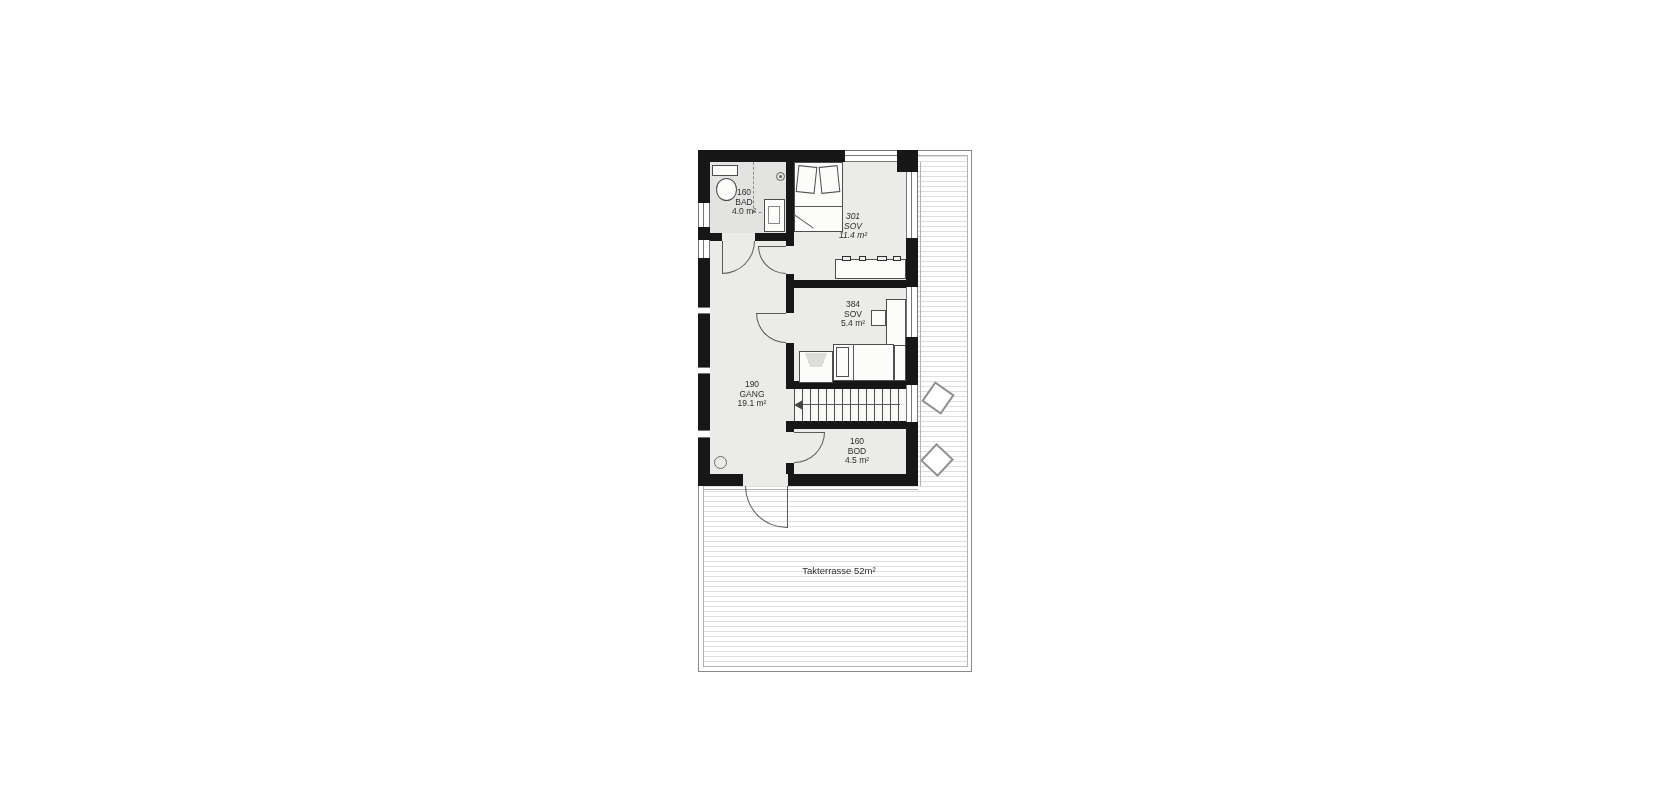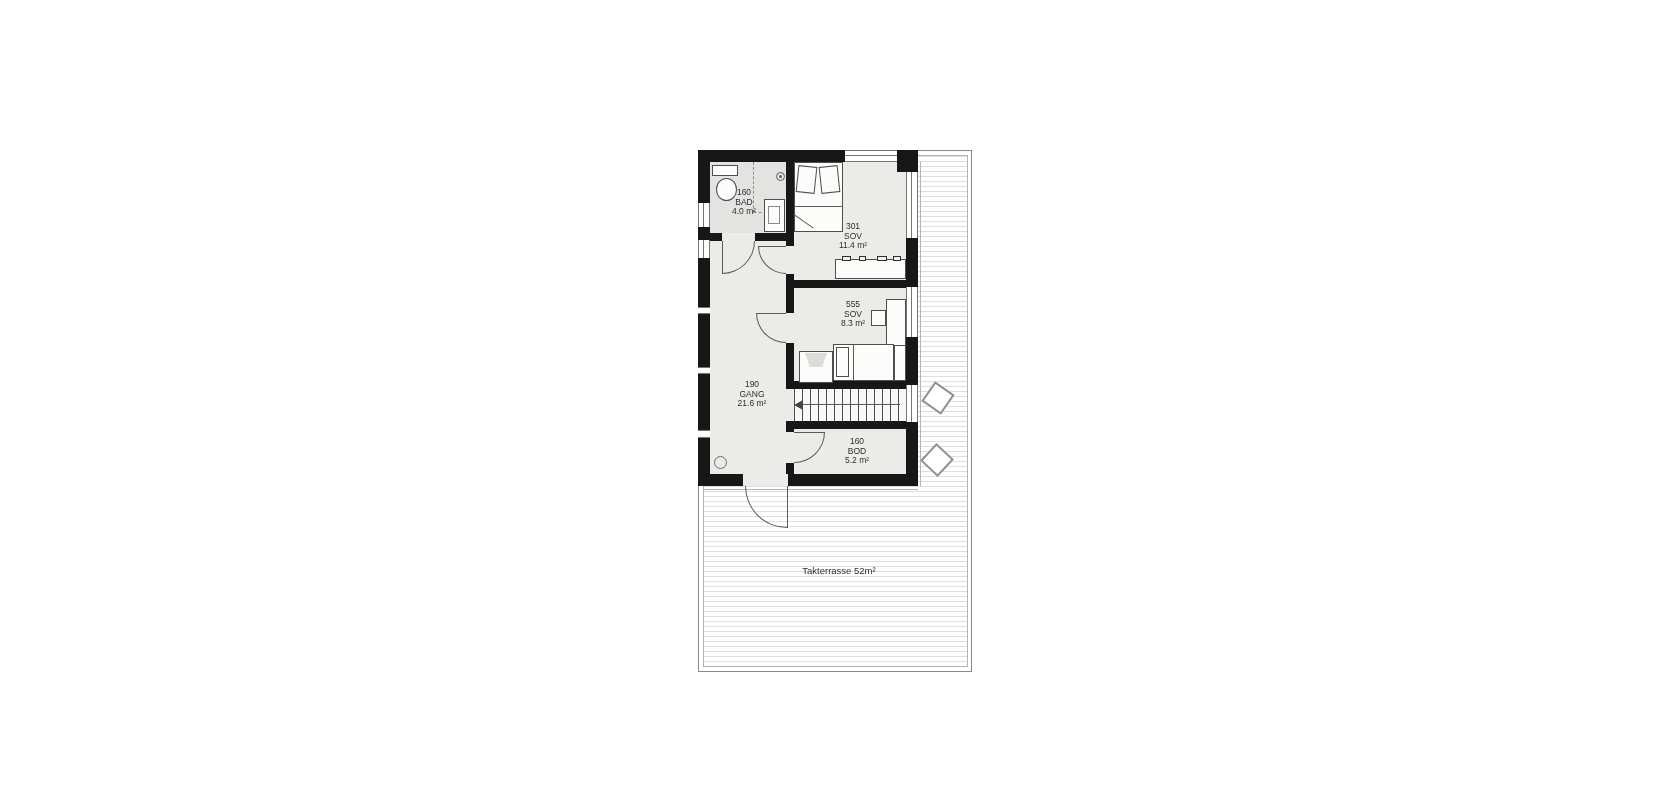--- a/index.html
+++ b/index.html
@@ -157,35 +157,35 @@
   <div class="arc bl" style="left:745px;top:486px;width:42px;height:42px;"></div>
 
   <div class="diamond" style="left:926px;top:386px;width:24px;height:24px;transform:rotate(35deg);"></div>
   <div class="diamond" style="left:925px;top:448px;width:24px;height:24px;transform:rotate(43deg);"></div>
 
   <div class="rlabel" style="left:714px;top:188px;">
     <div>160</div>
     <div>BAD</div>
     <div>4.0 m²</div>
   </div>
-  <div class="rlabel" style="left:823px;top:222px;">
+  <div class="rlabel" style="left:823px;top:212px;font-style:italic;">
     <div>301</div>
     <div>SOV</div>
     <div>11.4 m²</div>
   </div>
   <div class="rlabel" style="left:823px;top:300px;">
-    <div>555</div>
+    <div>384</div>
     <div>SOV</div>
-    <div>8.3 m²</div>
+    <div>5.4 m²</div>
   </div>
   <div class="rlabel" style="left:722px;top:380px;">
     <div>190</div>
     <div>GANG</div>
-    <div>21.6 m²</div>
+    <div>19.1 m²</div>
   </div>
   <div class="rlabel" style="left:827px;top:437px;">
     <div>160</div>
     <div>BOD</div>
-    <div>5.2 m²</div>
+    <div>4.5 m²</div>
   </div>
   <div class="tlabel" style="left:759px;top:565px;">Takterrasse 52m²</div>
 
 </div>
 
 </body></html>

